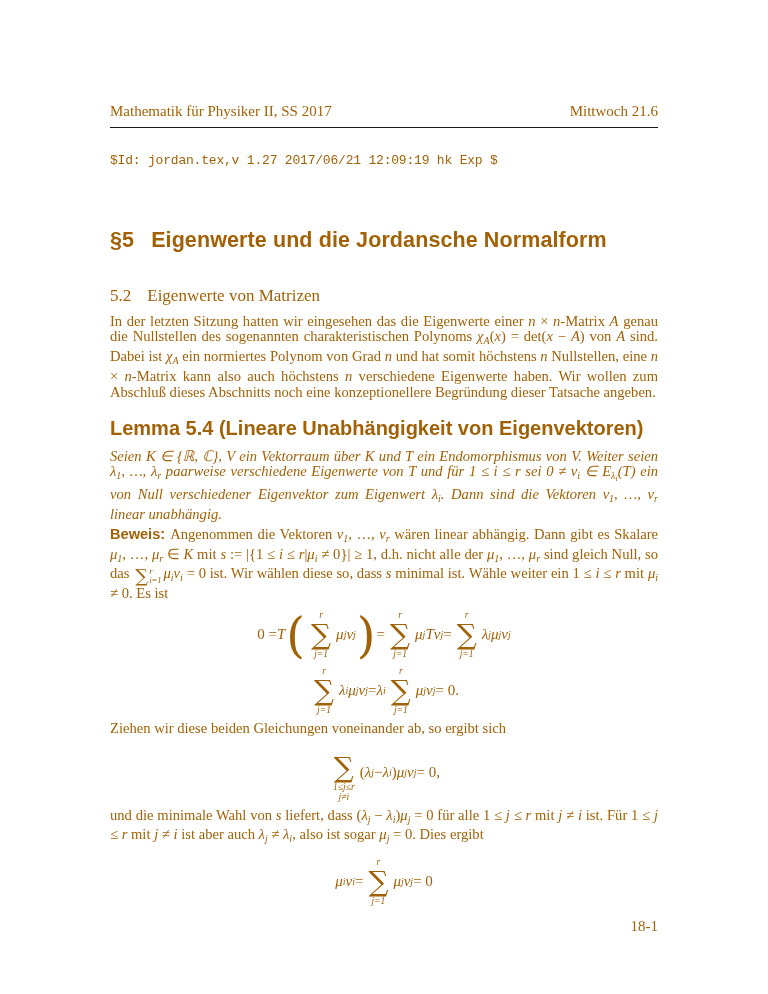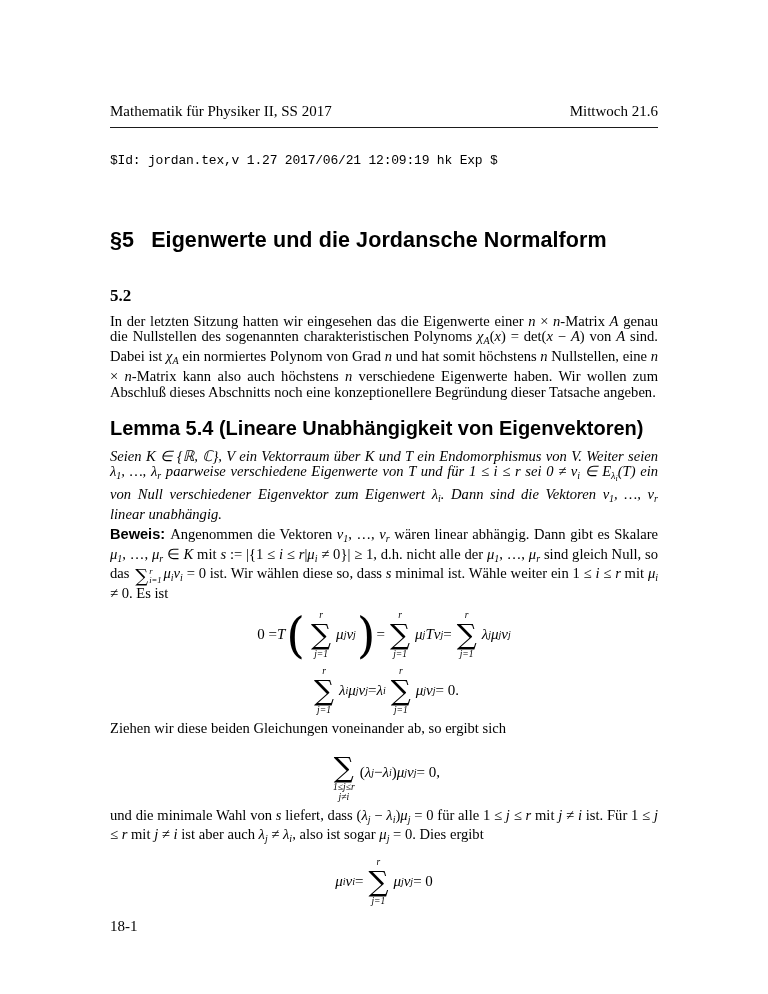--- a/index.html
+++ b/index.html
@@ -1,18 +1,18 @@
 <!DOCTYPE html>
 <html lang="de"><head>
 <meta charset="utf-8">
 <style>
   html,body{margin:0;padding:0;background:#ffffff;}
   .page{
     width:768px;height:994px;box-sizing:border-box;overflow:hidden;
-    background:#ffffff;color:#000000;position:relative;
+    background:#ffffff;color:#a16207;position:relative;
     padding:104px 110px 0 110px;
     font-family:"Liberation Serif",serif;
     font-size:14.6px;line-height:15.8px;
   }
   
   .doc-header{
     display:flex;justify-content:space-between;align-items:flex-end;
     border-bottom:1px solid #1b1b1b;padding-bottom:7px;font-size:15px;
   }
   .id-line{
@@ -21,21 +21,21 @@
     font-size:13px;font-weight:400;letter-spacing:-0.2px;
   }
   
   .sf{font-family:"Liberation Sans",sans-serif;font-weight:bold;}
   .chapter-heading{
     margin-top:60px;display:flex;gap:17px;align-items:baseline;
     font-size:21.5px;line-height:23px;letter-spacing:0.1px;
   }
   .section-heading{
     margin-top:34px;display:flex;gap:16px;align-items:baseline;
-    font-weight:bold;font-size:17px;line-height:19px;
+    font-weight:normal;font-size:17px;line-height:19px;
   }
   
   p{margin:0;text-align:justify;hyphens:auto;}
   .para-intro{margin-top:9px;}
   .lemma-heading{margin-top:19px;font-size:20px;line-height:17px;text-align:left;}
   .lemma-body{margin-top:12px;font-style:italic;}
   .proof-para{margin-top:4px;}
   .proof-label{font-family:"Liberation Sans",sans-serif;font-weight:bold;margin-right:5px;}
   .connector{margin-top:2px;text-align:left;}
   
@@ -66,41 +66,42 @@
   .isum{display:inline-flex;align-items:center;vertical-align:-4px;margin:0 2px;}
   .isum .sigma{font-size:18px;line-height:1;font-style:normal;font-family:"DejaVu Serif","DejaVu Sans",serif;}
   .isum .scripts{
     display:inline-flex;flex-direction:column;align-items:flex-start;
     font-size:8.5px;font-style:italic;line-height:1.15;margin-left:1px;
   }
   .bigparen{
     font-size:48px;line-height:0;vertical-align:middle;margin:0 1px;
     font-family:"DejaVu Serif",serif;font-weight:400;
   }
-  .page-number{margin-top:12px;text-align:left;font-size:15px;}
+  .page-number{margin-top:12px;text-align:right;font-size:15px;}
 </style>
 </head>
 <body>
 
 <div class="page">
 
   <div class="doc-header">
     <span>Mathematik für Physiker II, SS 2017</span>
     <span>Mittwoch 21.6</span>
   </div>
 
   <div class="id-line">$Id: jordan.tex,v 1.27 2017/06/21 12:09:19 hk Exp $</div>
 
   <div class="chapter-heading sf">
     <span>§5</span>
     <span>Eigenwerte und die Jordansche Normalform</span>
   </div>
 
   <div class="section-heading">
     <span>5.2</span>
+    <span>Eigenwerte von Matrizen</span>
   </div>
 
   <p class="para-intro"><span class="rm">In der letzten Sitzung hatten wir eingesehen das die Eigenwerte einer </span><span class="mi">n</span><span class="rm"> × </span><span class="mi">n</span><span class="rm">-Matrix </span><span class="mi">A</span><span class="rm"> genau die Nullstellen des sogenannten charakteristischen Polynoms </span><span class="mi">χ</span><span class="msub">A</span><span class="rm">(</span><span class="mi">x</span><span class="rm">) = det(</span><span class="mi">x</span><span class="rm"> − </span><span class="mi">A</span><span class="rm">) von </span><span class="mi">A</span><span class="rm"> sind. Dabei ist </span><span class="mi">χ</span><span class="msub">A</span><span class="rm"> ein normiertes Polynom von Grad </span><span class="mi">n</span><span class="rm"> und hat somit höchstens </span><span class="mi">n</span><span class="rm"> Nullstellen, eine </span><span class="mi">n</span><span class="rm"> × </span><span class="mi">n</span><span class="rm">-Matrix kann also auch höchstens </span><span class="mi">n</span><span class="rm"> verschiedene Eigenwerte haben. Wir wollen zum Abschluß dieses Abschnitts noch eine konzeptionellere Begründung dieser Tatsache angeben.</span></p>
 
   <p class="lemma-heading sf">Lemma 5.4 (Lineare Unabhängigkeit von Eigenvektoren)</p>
 
   <p class="lemma-body"><span class="rm">Seien </span><span class="mi">K</span><span class="rm"> ∈ {ℝ, ℂ}, </span><span class="mi">V</span><span class="rm"> ein Vektorraum über </span><span class="mi">K</span><span class="rm"> und </span><span class="mi">T</span><span class="rm"> ein Endomorphismus von </span><span class="mi">V</span><span class="rm">. Weiter seien </span><span class="mi">λ</span><span class="msub">1</span><span class="rm">, …, </span><span class="mi">λ</span><span class="msub">r</span><span class="rm"> paarweise verschiedene Eigenwerte von </span><span class="mi">T</span><span class="rm"> und für 1 ≤ </span><span class="mi">i</span><span class="rm"> ≤ </span><span class="mi">r</span><span class="rm"> sei 0 ≠ </span><span class="mi">v</span><span class="msub">i</span><span class="rm"> ∈ </span><span class="mi">E</span><span class="msub">λ</span><span class="msubsub">i</span><span class="rm">(</span><span class="mi">T</span><span class="rm">) ein von Null verschiedener Eigenvektor zum Eigenwert </span><span class="mi">λ</span><span class="msub">i</span><span class="rm">. Dann sind die Vektoren </span><span class="mi">v</span><span class="msub">1</span><span class="rm">, …, </span><span class="mi">v</span><span class="msub">r</span><span class="rm"> linear unabhängig.</span></p>
 
   <p class="proof-para"><span class="proof-label">Beweis:</span><span><span class="rm">Angenommen die Vektoren </span><span class="mi">v</span><span class="msub">1</span><span class="rm">, …, </span><span class="mi">v</span><span class="msub">r</span><span class="rm"> wären linear abhängig. Dann gibt es Skalare </span><span class="mi">μ</span><span class="msub">1</span><span class="rm">, …, </span><span class="mi">μ</span><span class="msub">r</span><span class="rm"> ∈ </span><span class="mi">K</span><span class="rm"> mit </span><span class="mi">s</span><span class="rm"> := |{1 ≤ </span><span class="mi">i</span><span class="rm"> ≤ </span><span class="mi">r</span><span class="rm">|</span><span class="mi">μ</span><span class="msub">i</span><span class="rm"> ≠ 0}| ≥ 1, d.h. nicht alle der </span><span class="mi">μ</span><span class="msub">1</span><span class="rm">, …, </span><span class="mi">μ</span><span class="msub">r</span><span class="rm"> sind gleich Null, so das </span><span class="isum">
           <span class="sigma">∑</span>

